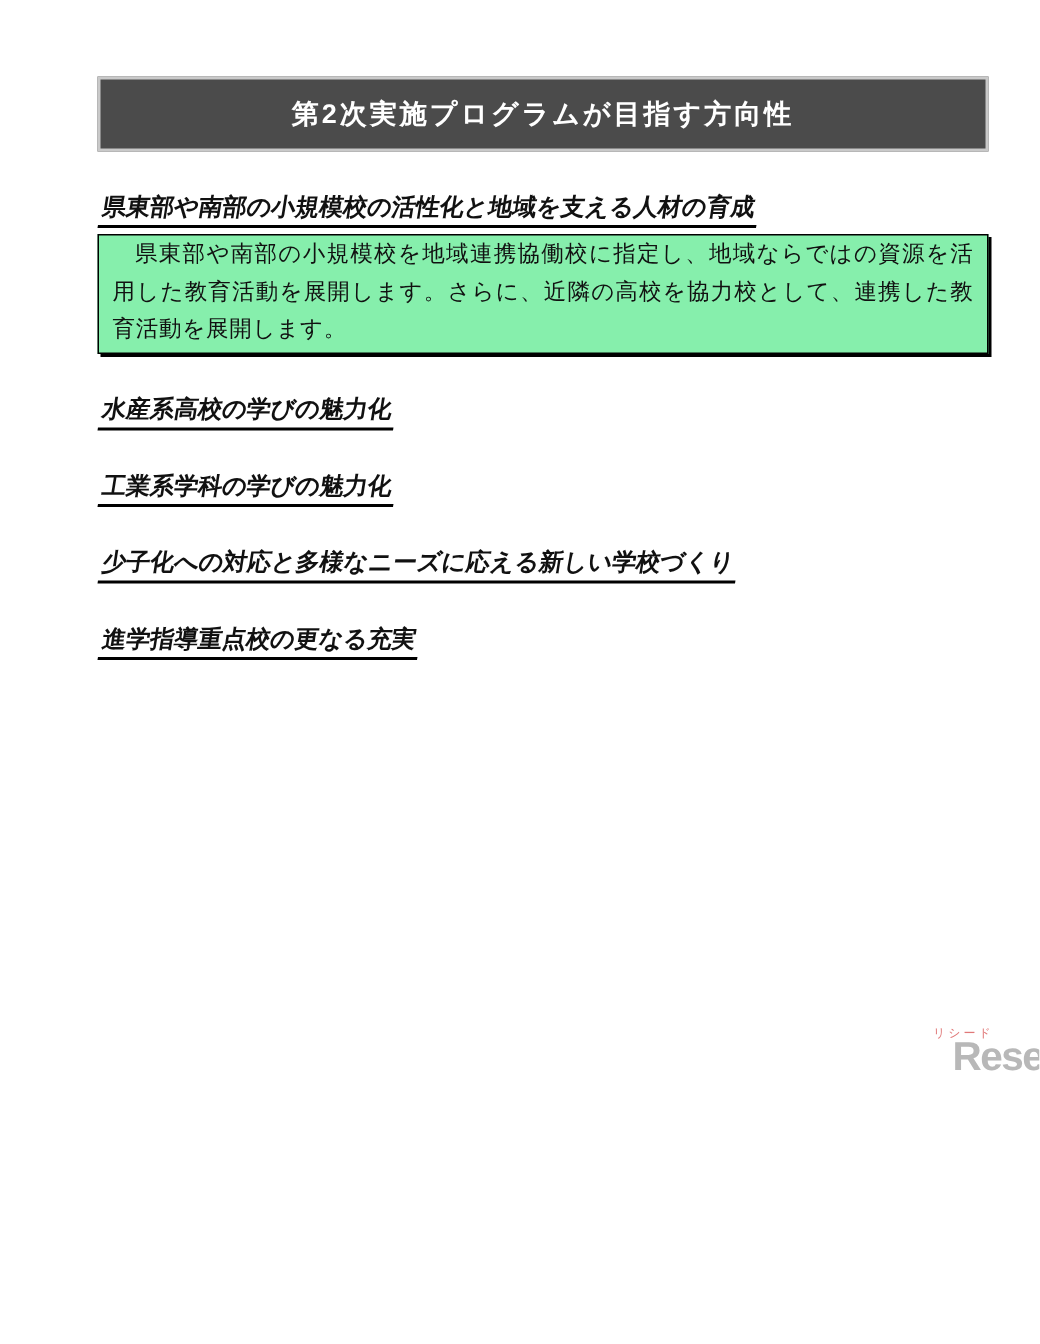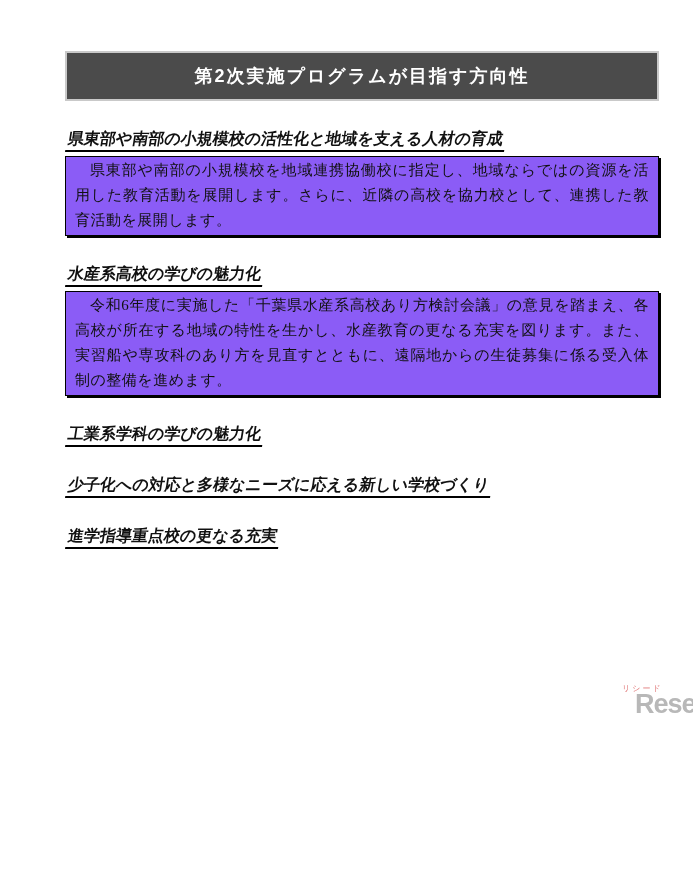--- a/index.html
+++ b/index.html
@@ -44,21 +44,21 @@
   }
   .hwrap{
     display:inline-block;
     transform:skewX(-9deg);
     transform-origin:0 100%;
     border-bottom:2px solid #000;
     padding:0 3px 1px 1px;
   }
   .text-box{
     box-sizing:border-box;
-    background:#8b5cf6;
+    background:#86efac;
     border:1px solid var(--box-border);
     box-shadow:2px 2px 0 var(--box-border);
     padding:1px 9px 2px 9px;
   }
   .text-box p{
     margin:0;
     font-size:15px;
     line-height:25px;
     letter-spacing:0.5px;
     text-align:justify;
@@ -108,23 +108,20 @@
     </div>
     <div class="text-box">
       <p>県東部や南部の小規模校を地域連携協働校に指定し、地域ならではの資源を活用した教育活動を展開します。さらに、近隣の高校を協力校として、連携した教育活動を展開します。</p>
     </div>
   </section>
 
   <section class="section">
     <div class="heading">
       <span class="hwrap">水産系高校の学びの魅力化</span>
     </div>
-    <div class="text-box">
-      <p>令和6年度に実施した「千葉県水産系高校あり方検討会議」の意見を踏まえ、各高校が所在する地域の特性を生かし、水産教育の更なる充実を図ります。また、実習船や専攻科のあり方を見直すとともに、遠隔地からの生徒募集に係る受入体制の整備を進めます。</p>
-    </div>
   </section>
 
   <section class="section">
     <div class="heading">
       <span class="hwrap">工業系学科の学びの魅力化</span>
     </div>
   </section>
 
   <section class="section">
     <div class="heading">

